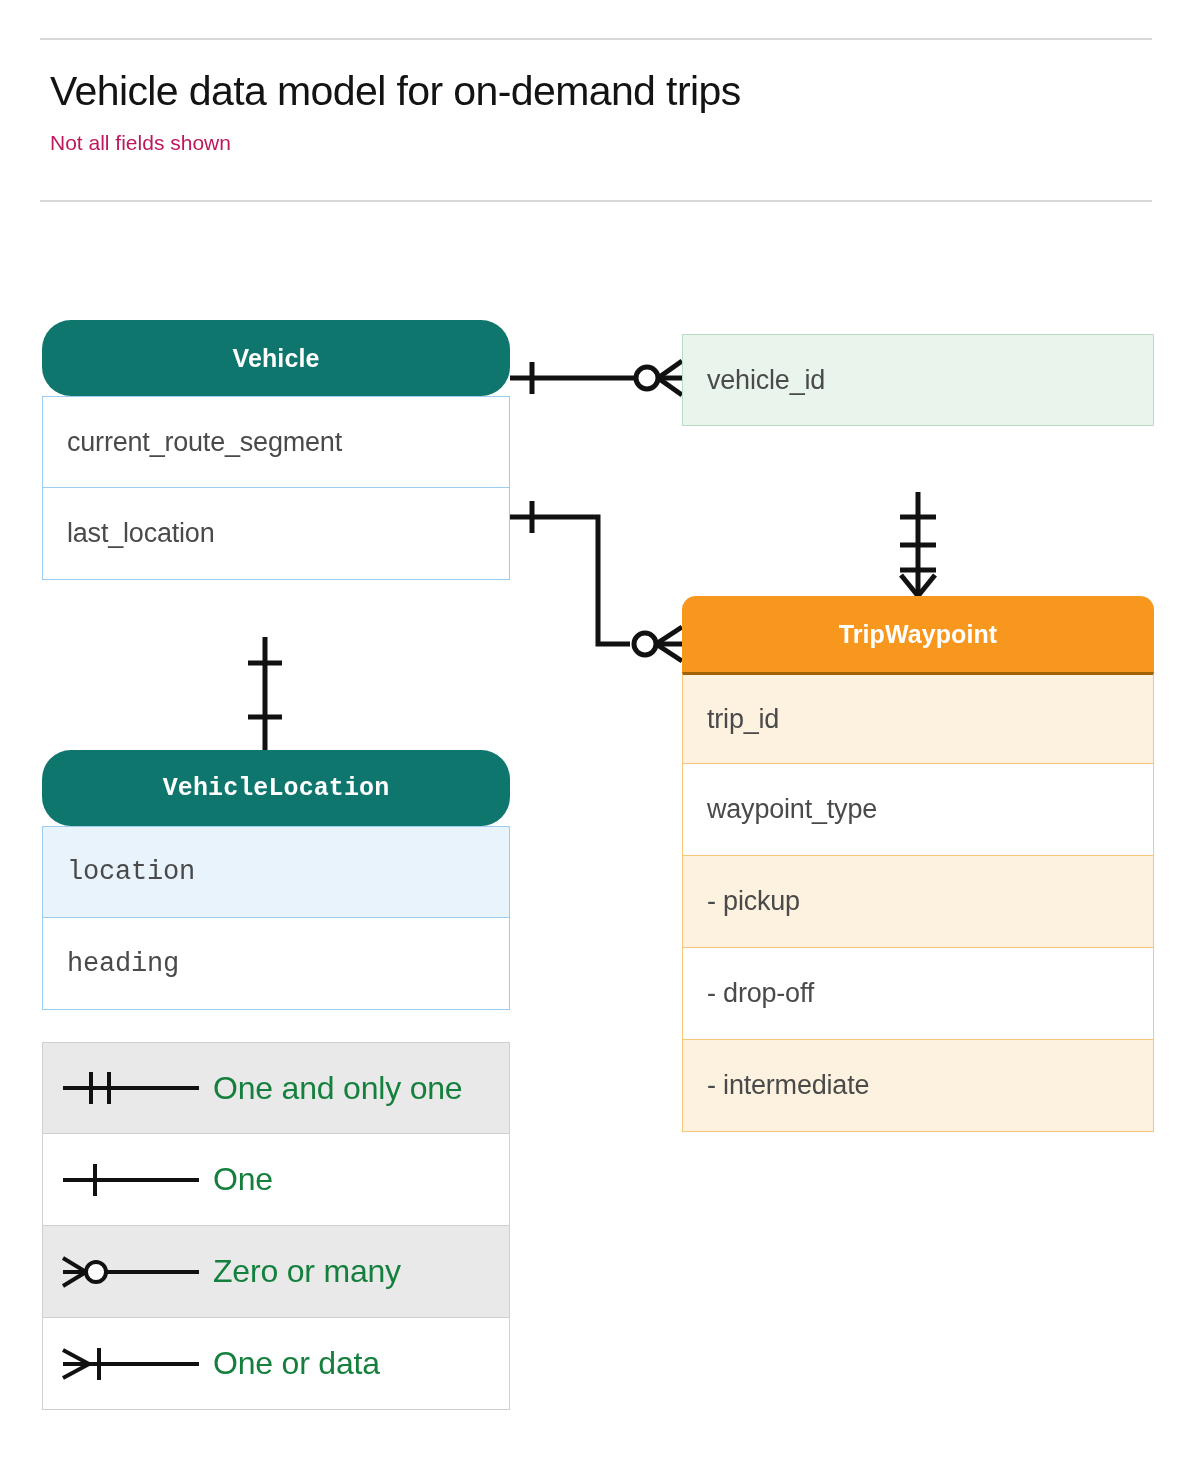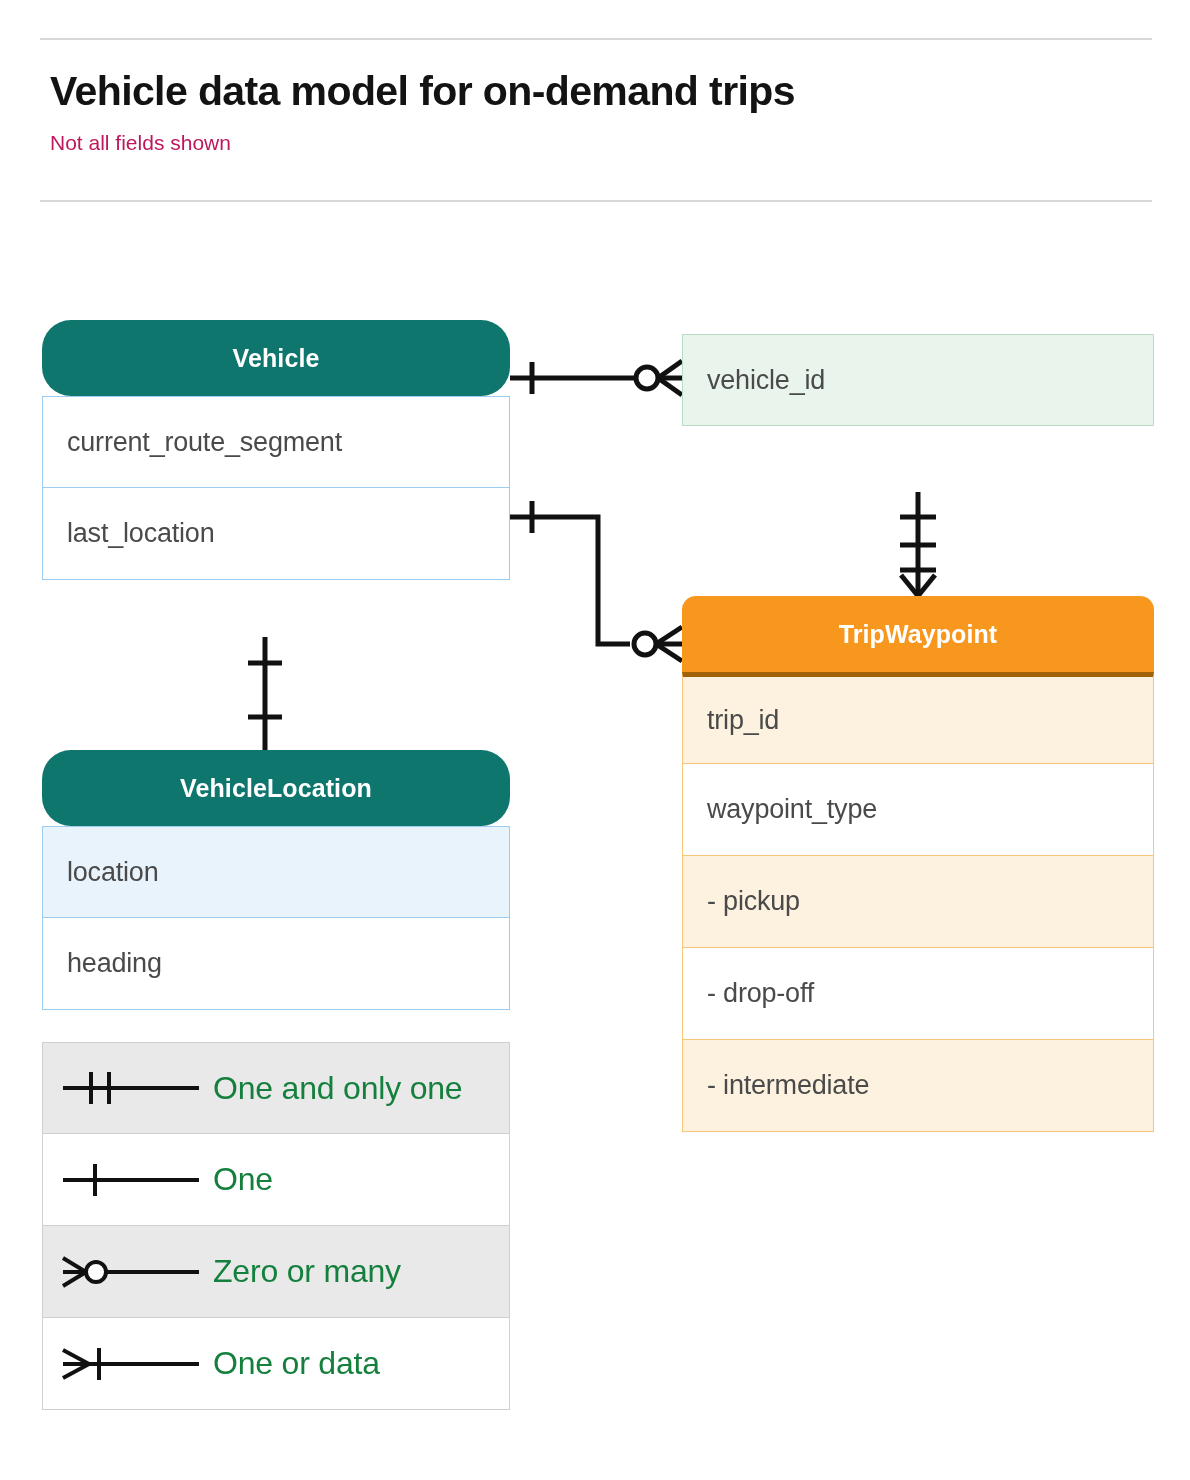--- a/index.html
+++ b/index.html
@@ -24,21 +24,21 @@
     background: #d8d8d8;
   }
   #rule-top  { top: 38px; }
   #rule-bot  { top: 200px; }
 
   #page-title {
     position: absolute;
     left: 50px;
     top: 68px;
     font-size: 41px;
-    font-weight: bold;
+    font-weight: normal;
     color: #131313;
     letter-spacing: -0.6px;
     white-space: nowrap;
   }
   #page-subtitle {
     position: absolute;
     left: 50px;
     top: 131px;
     font-size: 21px;
     color: #be185d;
@@ -85,32 +85,32 @@
   
   .theme-green .entity-header { background: #2a8545; }
   .theme-green .entity-row    { border: 1px solid #b9dcc3; border-top: none; background: #ffffff; }
   .theme-green .entity-row.alt{ background: #e9f4ec; }
   .theme-green .entity-row.first { border-top: 1px solid #b9dcc3; }
 
   
   .theme-orange .entity-header { background: #f7971d; }
   .theme-orange .entity-row    { border: 1px solid #f6c778; border-top: none; background: #ffffff; }
   .theme-orange .entity-row.alt{ background: #fdf2e0; }
-  .theme-orange .entity-row.first { border-top: 5px solid #a16207; }
+  .theme-orange .entity-row.first { border-top: 3px solid #a16207; }
 
   
   .theme-grey .entity-header { background: #9a9a9a; }
   .theme-grey .entity-row    { border: 1px solid #cfcfcf; border-top: none; background: #ffffff; padding-left: 0; }
   .theme-grey .entity-row.alt{ background: #e9e9e9; }
   .theme-grey .entity-row.first { border-top: 1px solid #cfcfcf; }
 
   
   #entity-vehicle          { left: 42px;  top: 320px; width: 468px; }
   #entity-trip             { left: 682px; top: 334px; width: 472px; }
-  #entity-vehiclelocation  { left: 42px;  top: 750px; width: 468px; }
+  #entity-vehiclelocation  { left: 42px;  top: 750px; width: 468px; font-family: Liberation Mono, monospace; }
   #entity-tripwaypoint     { left: 682px; top: 596px; width: 472px; }
   #legend                  { left: 42px;  top: 1042px; width: 468px; }
 
   
   .legend-row {
     display: flex;
     align-items: center;
   }
   .legend-symbol {
     width: 170px;

